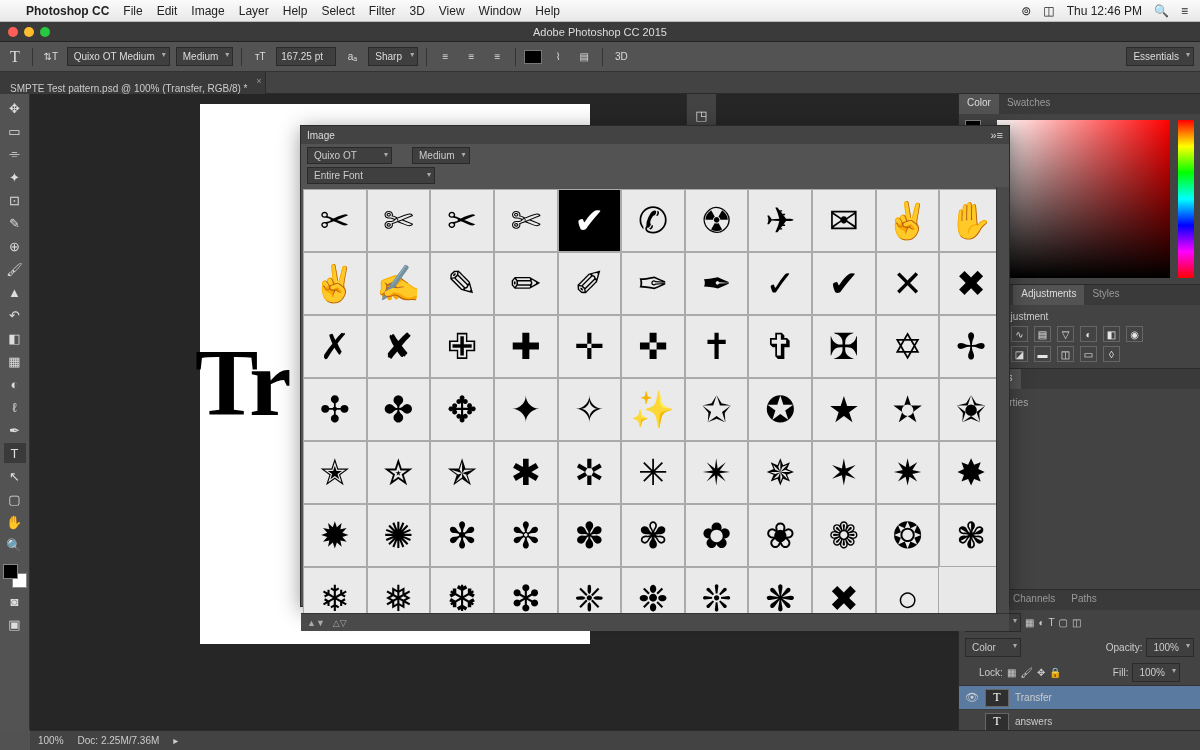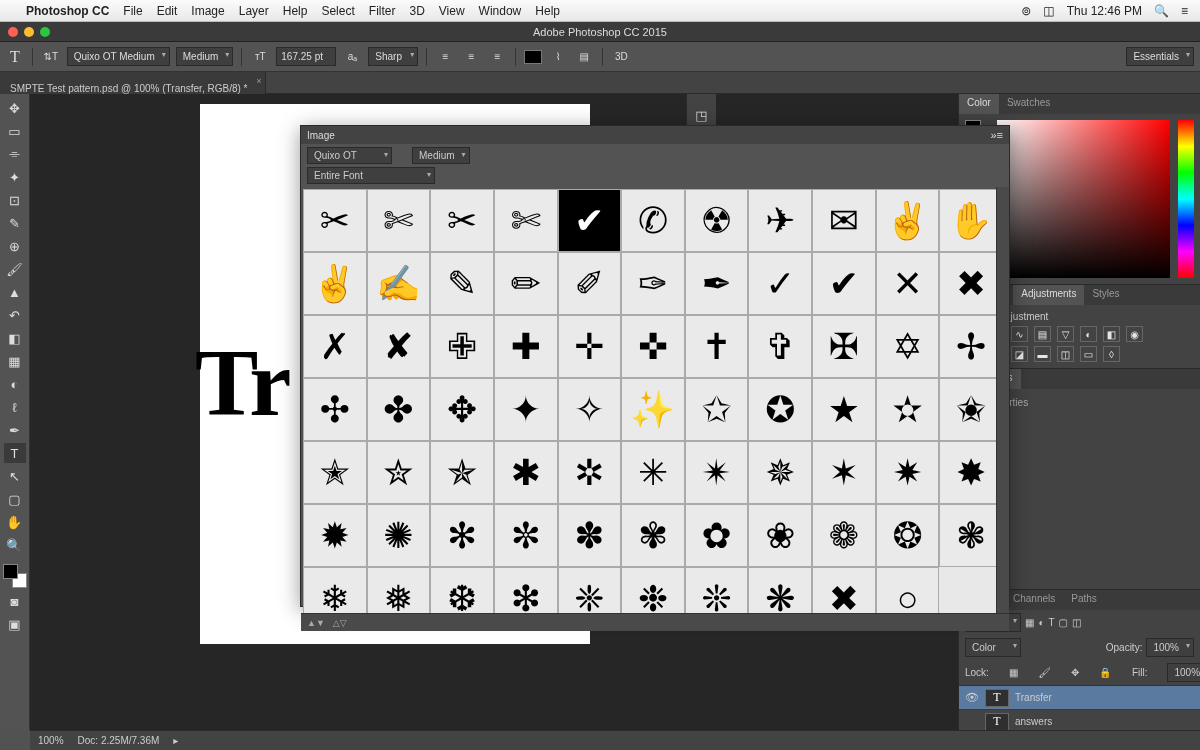--- a/index.html
+++ b/index.html
@@ -75,21 +75,21 @@
 
 .adj-body { padding: 6px; font-size: 10px; color: #ccc; }
 .adj-row { display: flex; gap: 6px; margin-top: 4px; }
 .adj-row span { width: 17px; height: 16px; border: 1px solid #666; display: inline-flex; align-items: center; justify-content: center; font-size: 10px; color: #e5e5e5; }
 
 .props-body { padding: 8px; font-size: 10px; color: #aaa; min-height: 200px; }
 
 .layersbody { font-size: 10px; }
 .layersctrl { display: flex; align-items: center; padding: 3px 6px; gap: 4px; }
 .layersctrl .dd { min-width: 56px; }
-.layersctrl2 { display: flex; align-items: center; padding: 3px 6px; gap: 20px; border-bottom: 1px solid #333; }
+.layersctrl2 { display: flex; align-items: center; padding: 3px 20px; gap: 4px; border-bottom: 1px solid #333; }
 .layer { display: flex; align-items: center; height: 24px; padding: 0 6px; gap: 6px; border-bottom: 1px solid #3a3a3a; }
 .layer.sel { background: #5a7aa0; }
 .layer .eye { width: 14px; color: #cfcfcf; font-size: 11px; }
 .layer .thumb { width: 24px; height: 18px; background: #2f2f2f; border: 1px solid #666; display: inline-flex; align-items: center; justify-content: center; font-family: Georgia, serif; color: #fff; font-size: 12px; }
 
 
 .iconstrip { position: absolute; right: 242px; top: 0; width: 30px; background: #434343; border-left: 1px solid #2a2a2a; display: flex; flex-direction: column; align-items: center; gap: 8px; padding-top: 10px; }
 .iconstrip span { width: 22px; height: 22px; display: flex; align-items: center; justify-content: center; font-size: 13px; color: #ddd; cursor: pointer; }
 
 

